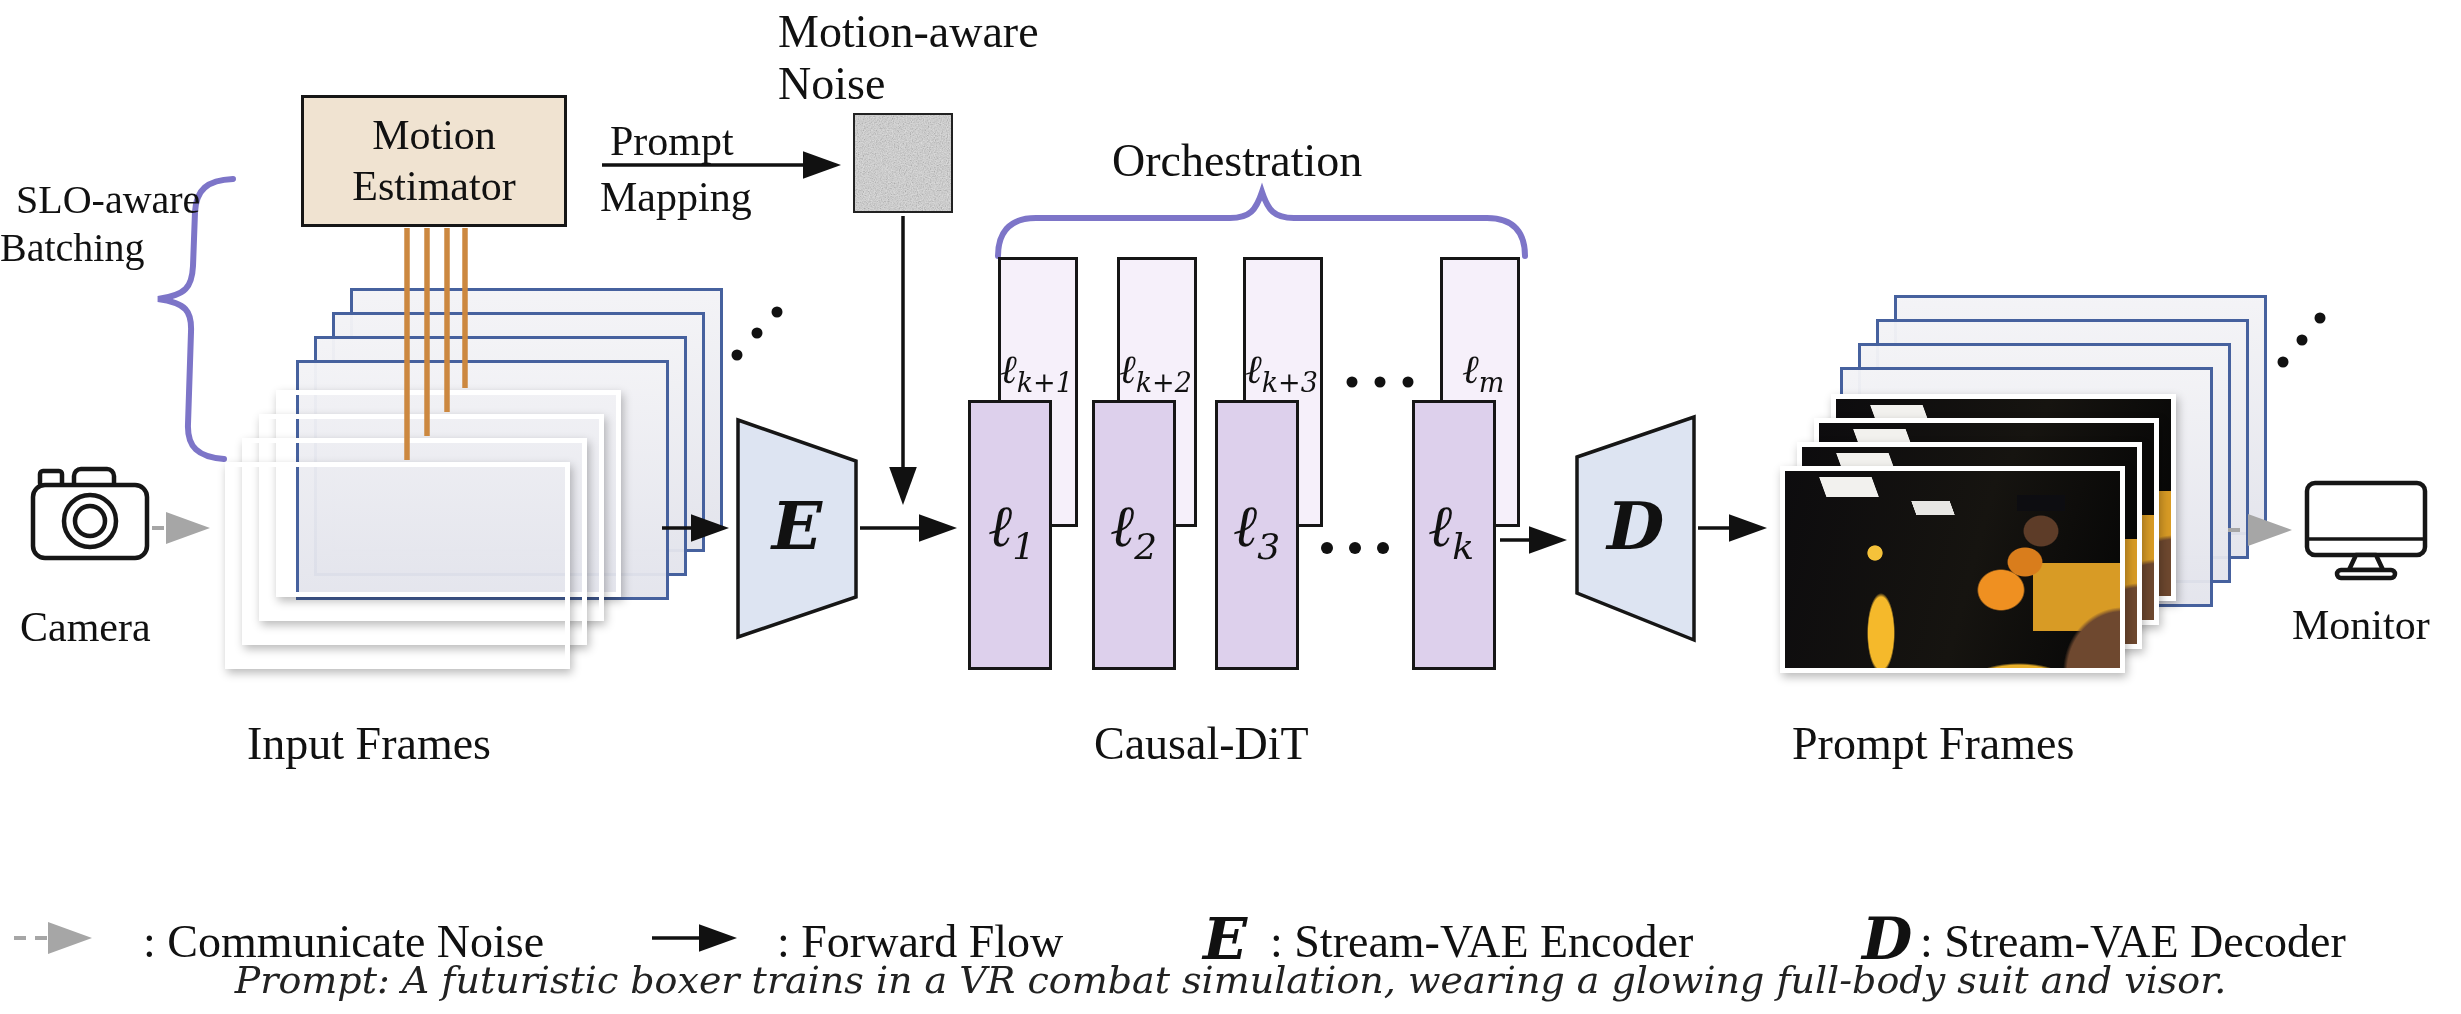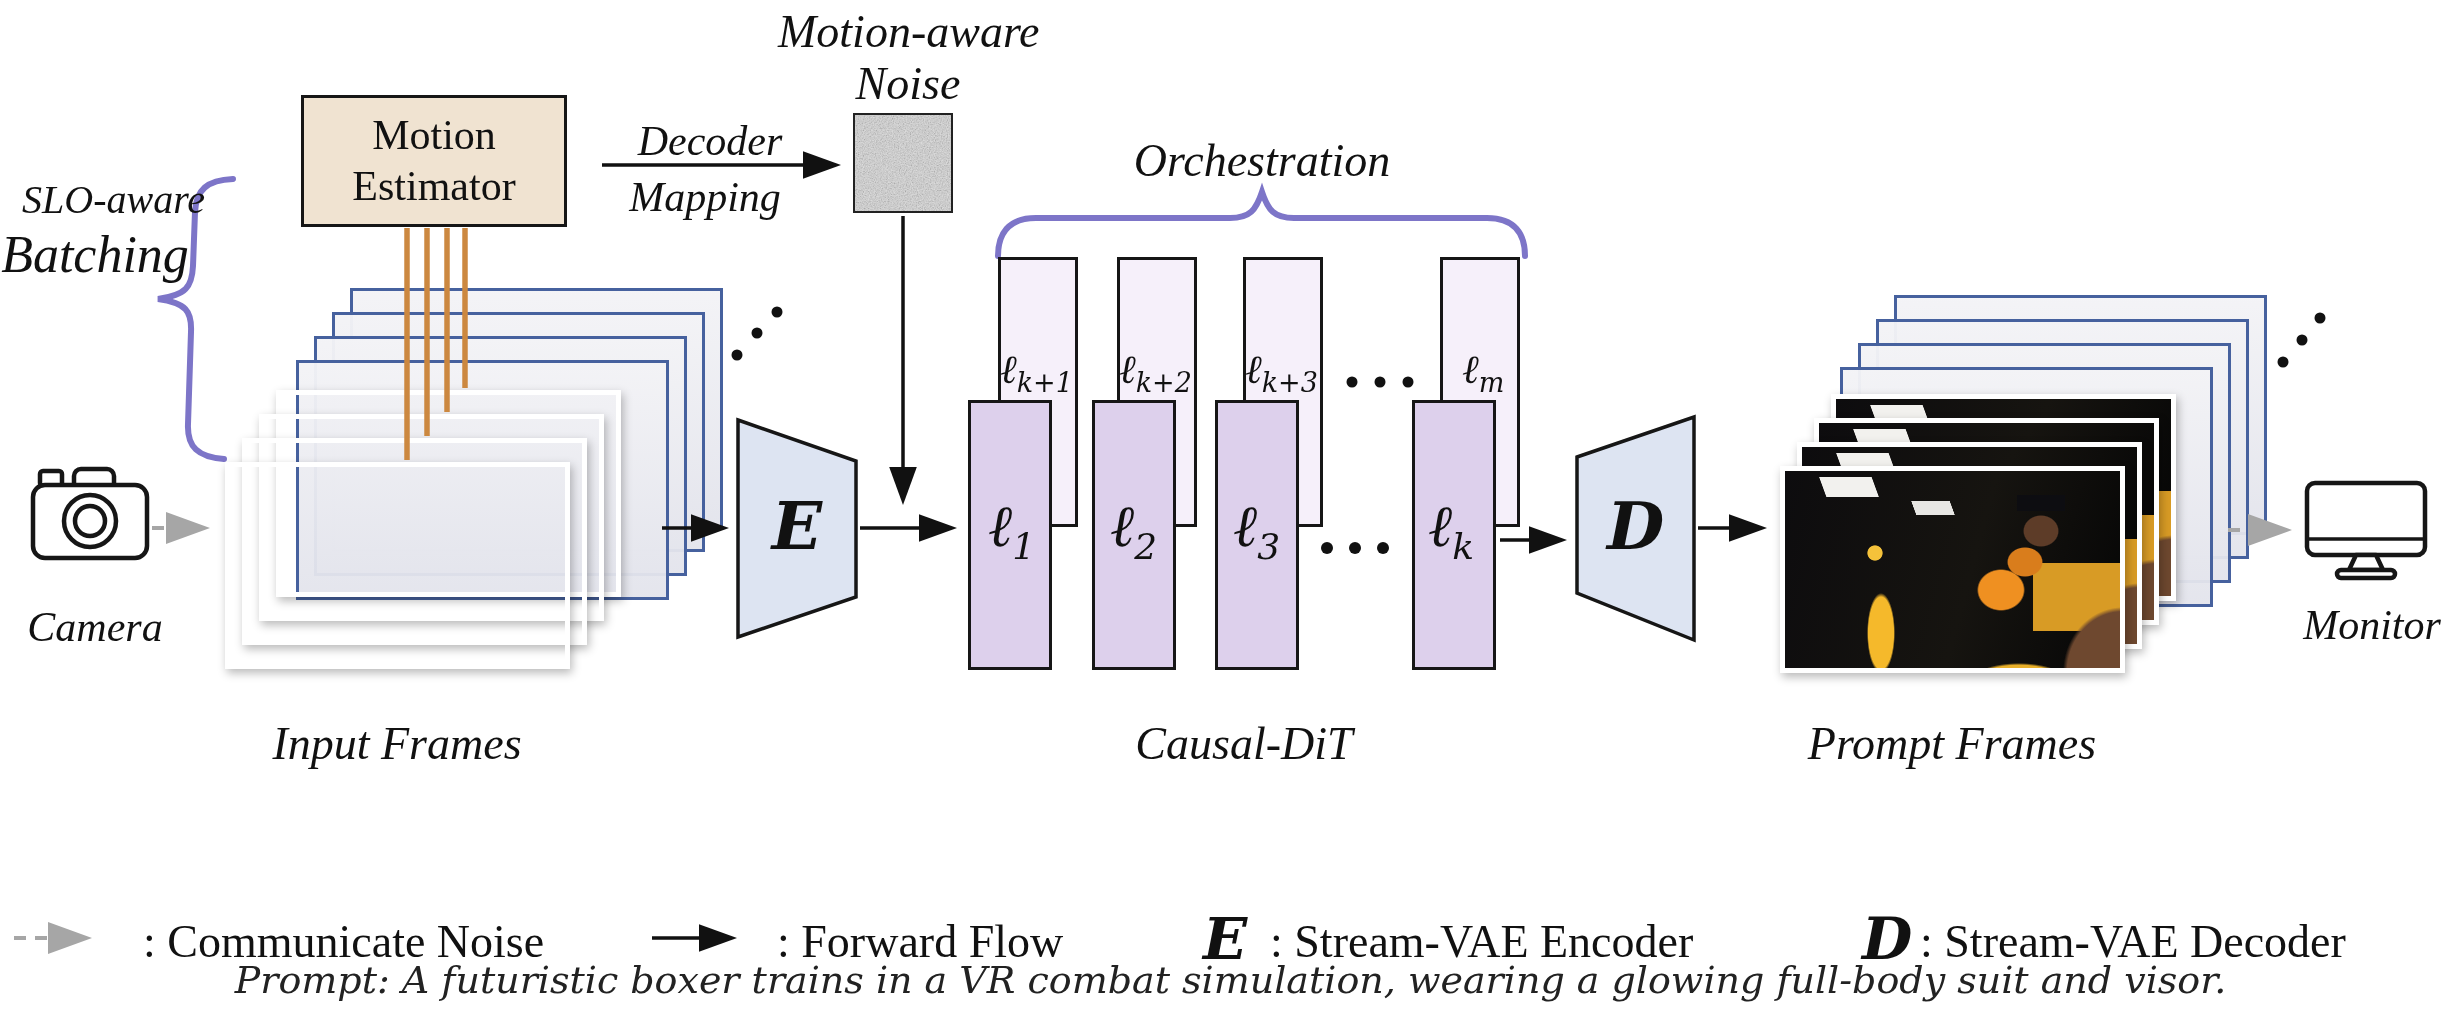--- a/index.html
+++ b/index.html
@@ -2,21 +2,21 @@
 <html><head>
 <meta charset="utf-8">
 <style>
   html,body{margin:0;padding:0;background:#ffffff;}
   #canvas{
     position:relative; width:2461px; height:1014px; background:#fff;
     font-family:"Liberation Serif","DejaVu Serif",serif; color:#111; overflow:hidden;
   }
   svg.layer{position:absolute;left:0;top:0;width:2461px;height:1014px;pointer-events:none;}
   
-  .lbl{position:absolute; font-size:42px; line-height:1.12; text-align:center; white-space:nowrap;font-style:italic;}
+  .lbl{position:absolute; font-size:42px; line-height:1.12; text-align:left; white-space:nowrap;}
   .lbl.big{font-size:46px;}
   .node-box{
     position:absolute; left:301px; top:95px; width:266px; height:132px;
     background:#f0e3d1; border:3px solid #161616; box-sizing:border-box;
     display:flex; flex-direction:column; align-items:center; justify-content:center;
     font-size:42px; line-height:1.22;
   }
   .script{font-family:"DejaVu Serif","Liberation Serif",serif; font-style:italic; font-weight:bold;}
   .glyph{position:absolute; font-size:66px; display:flex; align-items:center; justify-content:center;}
   
@@ -132,38 +132,38 @@
     <div class="photo out" style="left:1814px;top:418px"></div>
     <div class="photo out" style="left:1797px;top:442px"></div>
     <div class="photo out" style="left:1780px;top:466px"></div>
   </div>
 
   <div class="node-box">
     <span>Motion</span>
     <span>Estimator</span>
   </div>
 
-  <div class="lbl" style="left:610px;top:118px;width:200px">Decoder</div>
+  <div class="lbl" style="left:610px;top:118px;width:200px">Prompt</div>
   <div class="lbl" style="left:600px;top:174px;width:210px">Mapping</div>
 
   <div class="lbl big" style="left:778px;top:6px;width:260px">Motion-aware</div>
   <div class="lbl big" style="left:778px;top:58px;width:260px">Noise</div>
   <div id="noise-box">
     <svg viewBox="0 0 100 100">
       <filter id="nz">
           <feTurbulence type="fractalNoise" baseFrequency="0.8" numOctaves="3" stitchTiles="stitch"></feTurbulence>
         <feColorMatrix type="saturate" values="0"></feColorMatrix>
         </filter>
       <rect width="100" height="100" fill="#d8d8d8"></rect>
       <rect width="100" height="100" filter="url(#nz)" opacity="0.9"></rect>
     </svg>
   </div>
 
   <div class="lbl" style="left:16px;top:178px;width:195px;font-size:40px">SLO-aware</div>
-  <div class="lbl" style="left:0px;top:226px;width:190px;font-size:52px">Batching</div>
+  <div class="lbl" style="left:0px;top:226px;width:190px;font-size:40px">Batching</div>
 
   <div class="lbl big" style="left:1112px;top:135px;width:300px">Orchestration</div>
 
   <div>
     <div class="blk back" style="left:998px"></div>
     <div class="blk back" style="left:1117px"></div>
     <div class="blk back" style="left:1243px"></div>
     <div class="blk back" style="left:1440px"></div>
 
     <span class="blab" style="left:1000px;top:346px"><i>ℓ</i><sub>k+1</sub></span>

